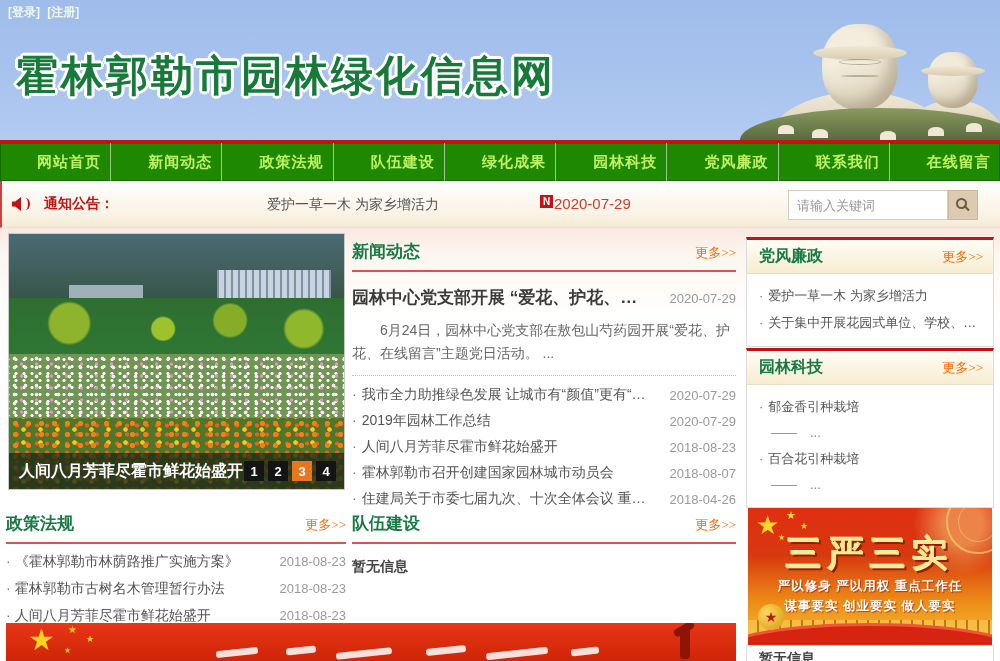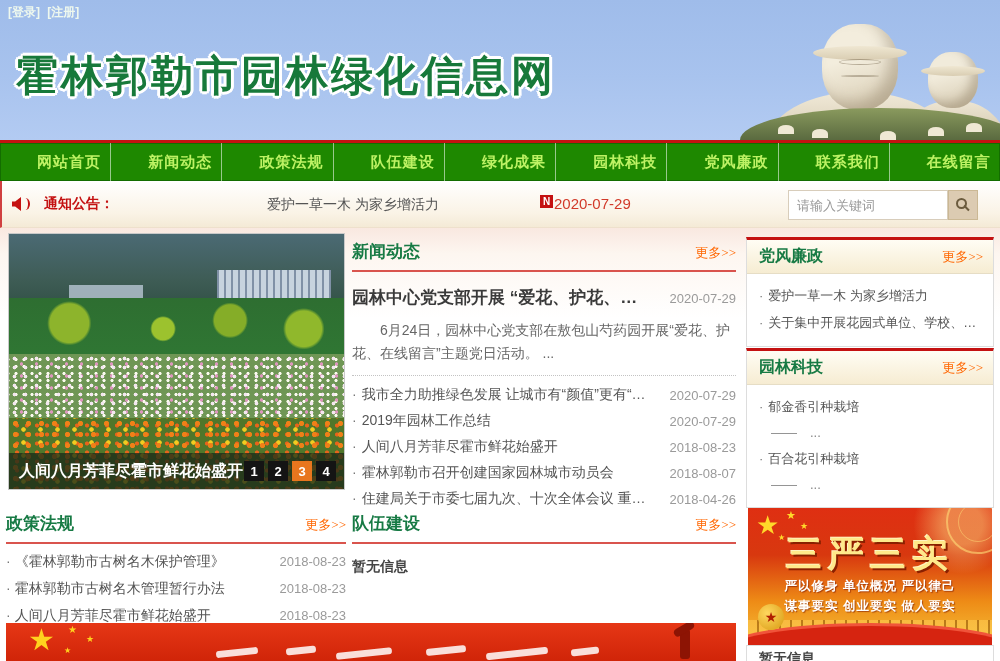--- a/index.html
+++ b/index.html
@@ -328,40 +328,40 @@
       </div>
     </div>
 
     <div class="promo">
       <span class="promo-star" style="left:8px;top:4px;font-size:26px">★</span>
       <span class="promo-star" style="left:38px;top:2px;font-size:11px">★</span>
       <span class="promo-star" style="left:52px;top:14px;font-size:9px">★</span>
       <span class="promo-star" style="left:30px;top:26px;font-size:8px">★</span>
       <div class="promo-ring"></div>
       <div class="promo-title">三严三实</div>
-      <div class="promo-line promo-line1">严以修身  单位概况  严以律己</div>
+      <div class="promo-line promo-line1">严以修身  严以用权  重点工作任</div>
       <div class="promo-line promo-line2">谋事要实  创业要实  做人要实</div>
       <div class="promo-wall"></div>
       <div class="promo-wave"></div>
       <div class="promo-emblem">★</div>
     </div>
 
     <div class="br-partial">
       <span>暂无信息</span>
     </div>
 
     <div class="policy">
       <div class="sec-head">
         <span class="sec-title">政策法规</span>
         <a class="sec-more">更多&gt;&gt;</a>
       </div>
       <div class="sec-rule"></div>
       <ul class="sec-list">
         <li>
-          <span class="t">《霍林郭勒市古树名木保护管理》</span>
+          <span class="t">《霍林郭勒市林荫路推广实施方案》</span>
           <span class="d">2018-08-23</span>
         </li>
         <li>
           <span class="t">霍林郭勒市古树名木管理暂行办法</span>
           <span class="d">2018-08-23</span>
         </li>
         <li>
           <span class="t">人间八月芳菲尽霍市鲜花始盛开</span>
           <span class="d">2018-08-23</span>
         </li>

